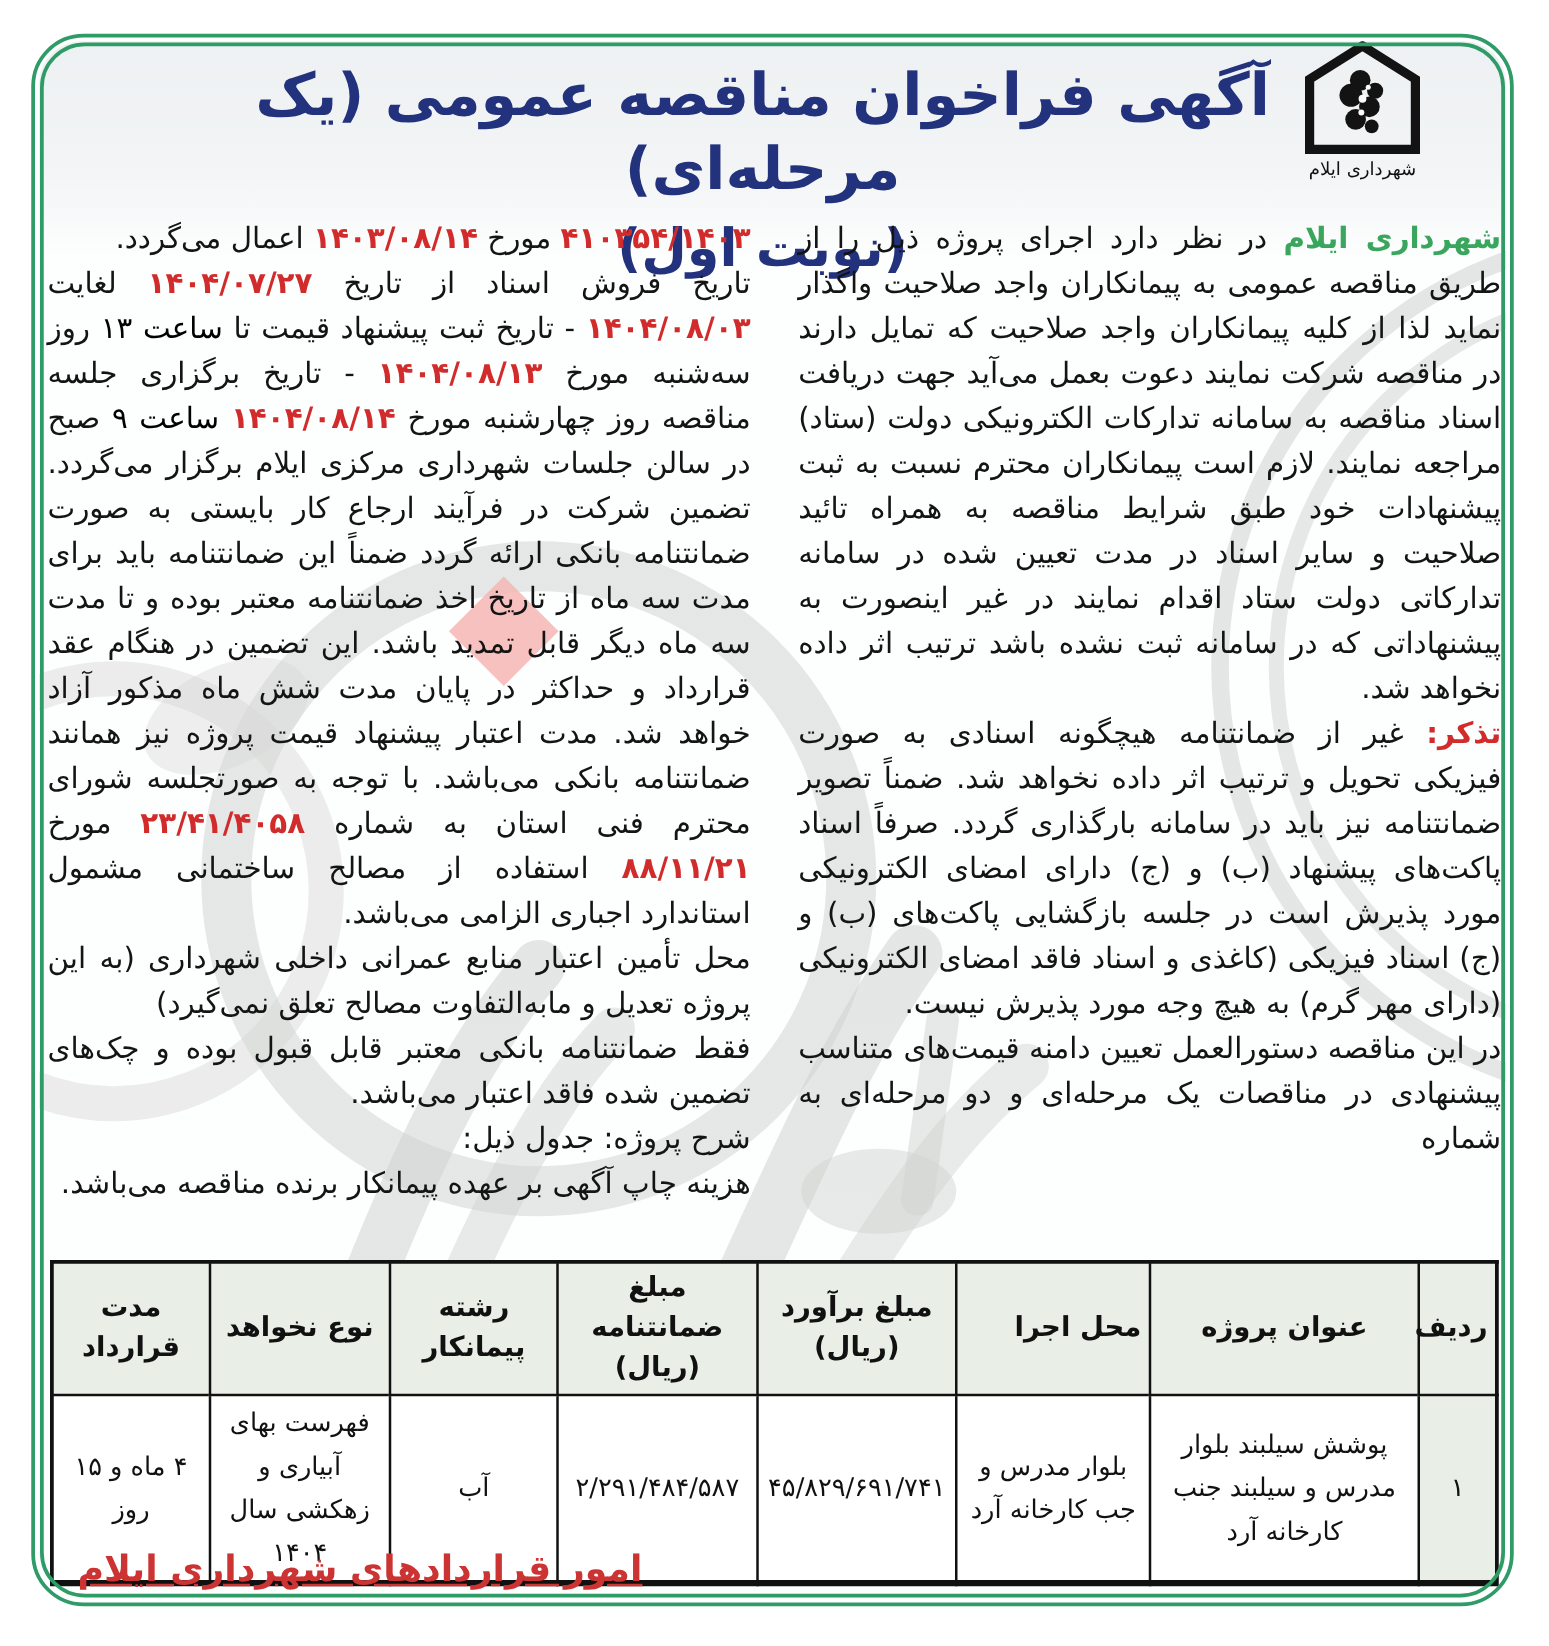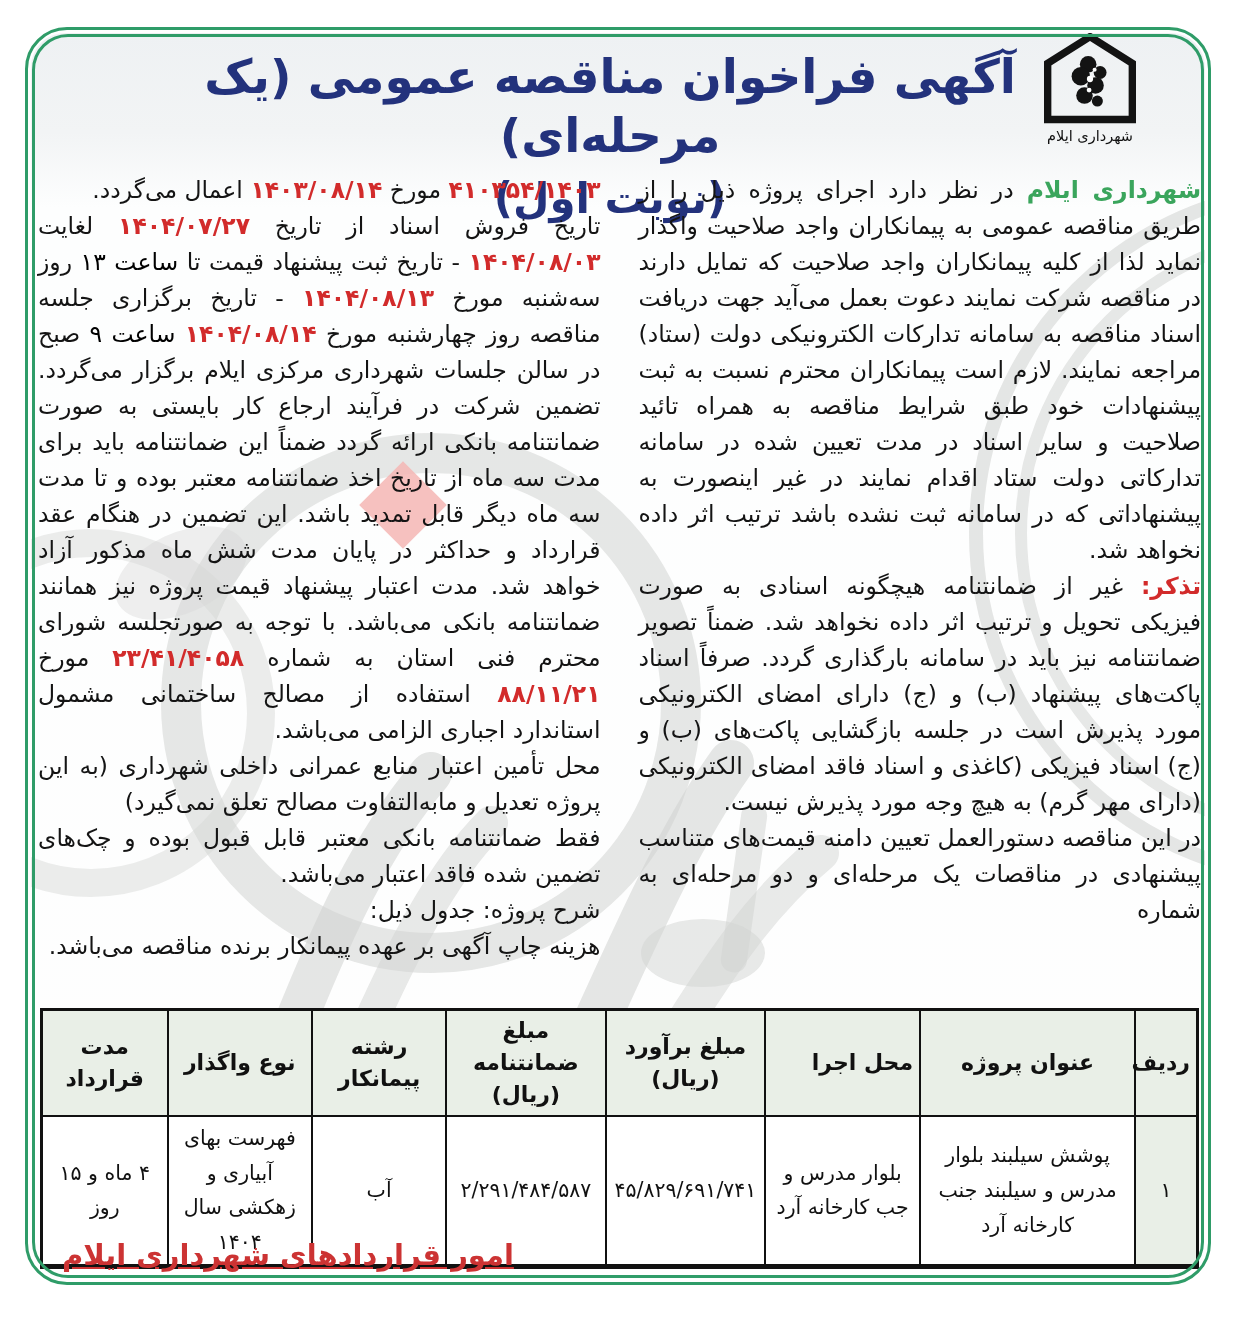--- a/index.html
+++ b/index.html
@@ -142,21 +142,21 @@
 
     <table class="projects-table">
       <thead>
         <tr>
             <th>ردیف</th>
             <th>عنوان پروژه</th>
             <th>محل اجرا</th>
             <th>مبلغ برآورد (ریال)</th>
             <th>مبلغ ضمانتنامه (ریال)</th>
             <th>رشته پیمانکار</th>
-            <th>نوع واگذار</th>
+            <th>نوع نخواهد</th>
             <th>مدت قرارداد</th>
           </tr>
       </thead>
       <tbody>
           <tr>
             <td>۱</td>
             <td>پوشش سیلبند بلوار مدرس و سیلبند جنب کارخانه آرد</td>
             <td>بلوار مدرس و جب کارخانه آرد</td>
             <td>۴۵/۸۲۹/۶۹۱/۷۴۱</td>
             <td>۲/۲۹۱/۴۸۴/۵۸۷</td>

